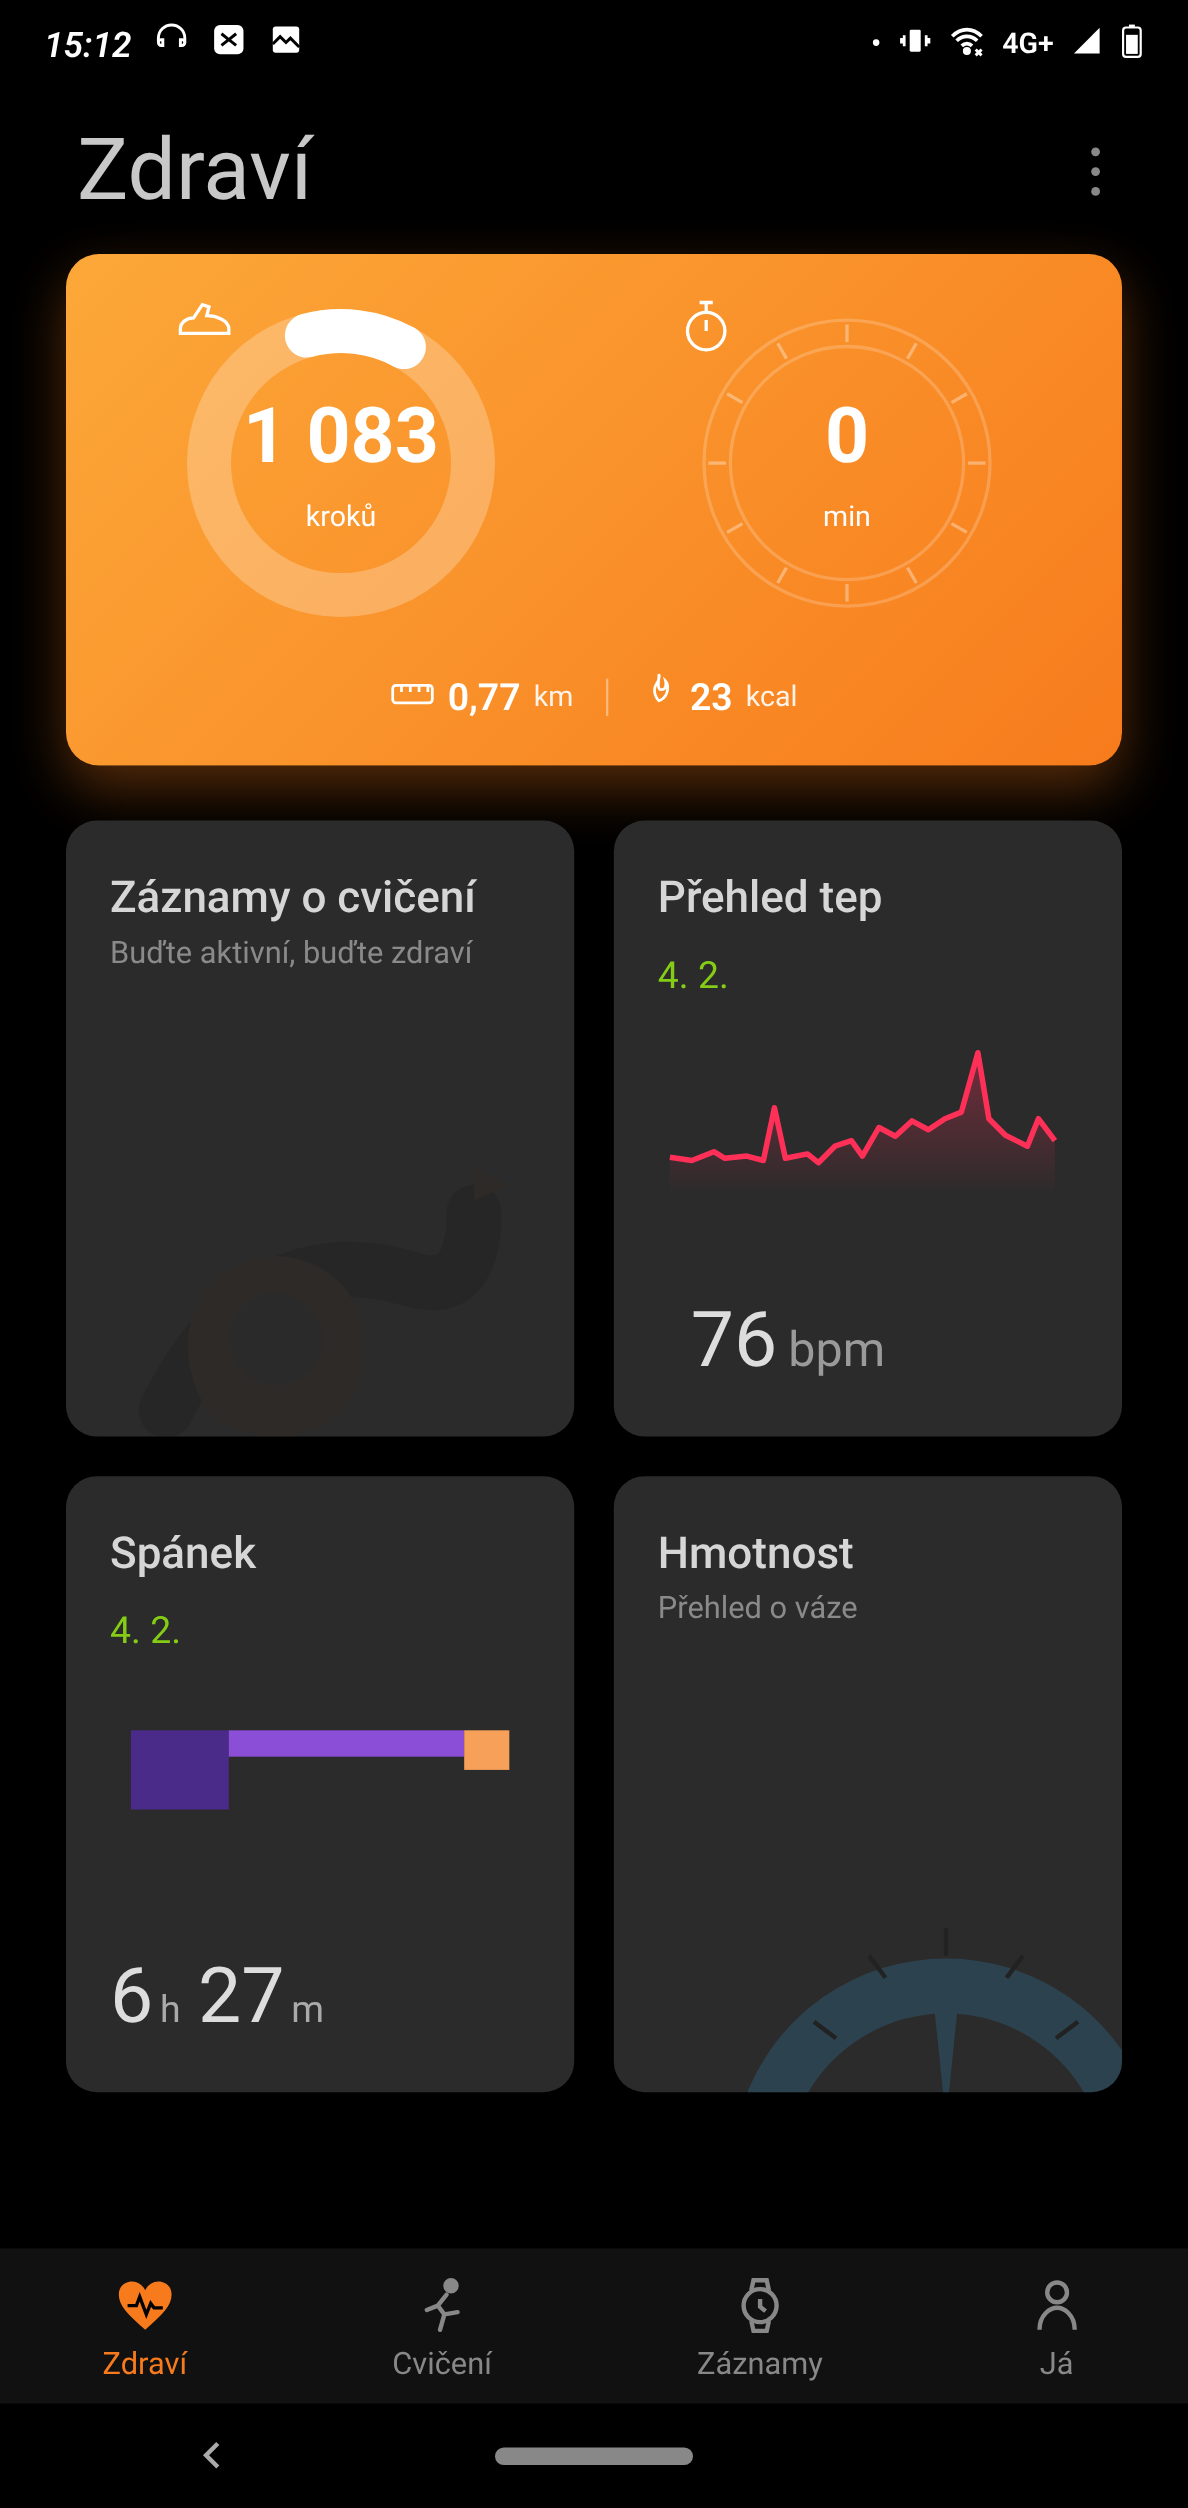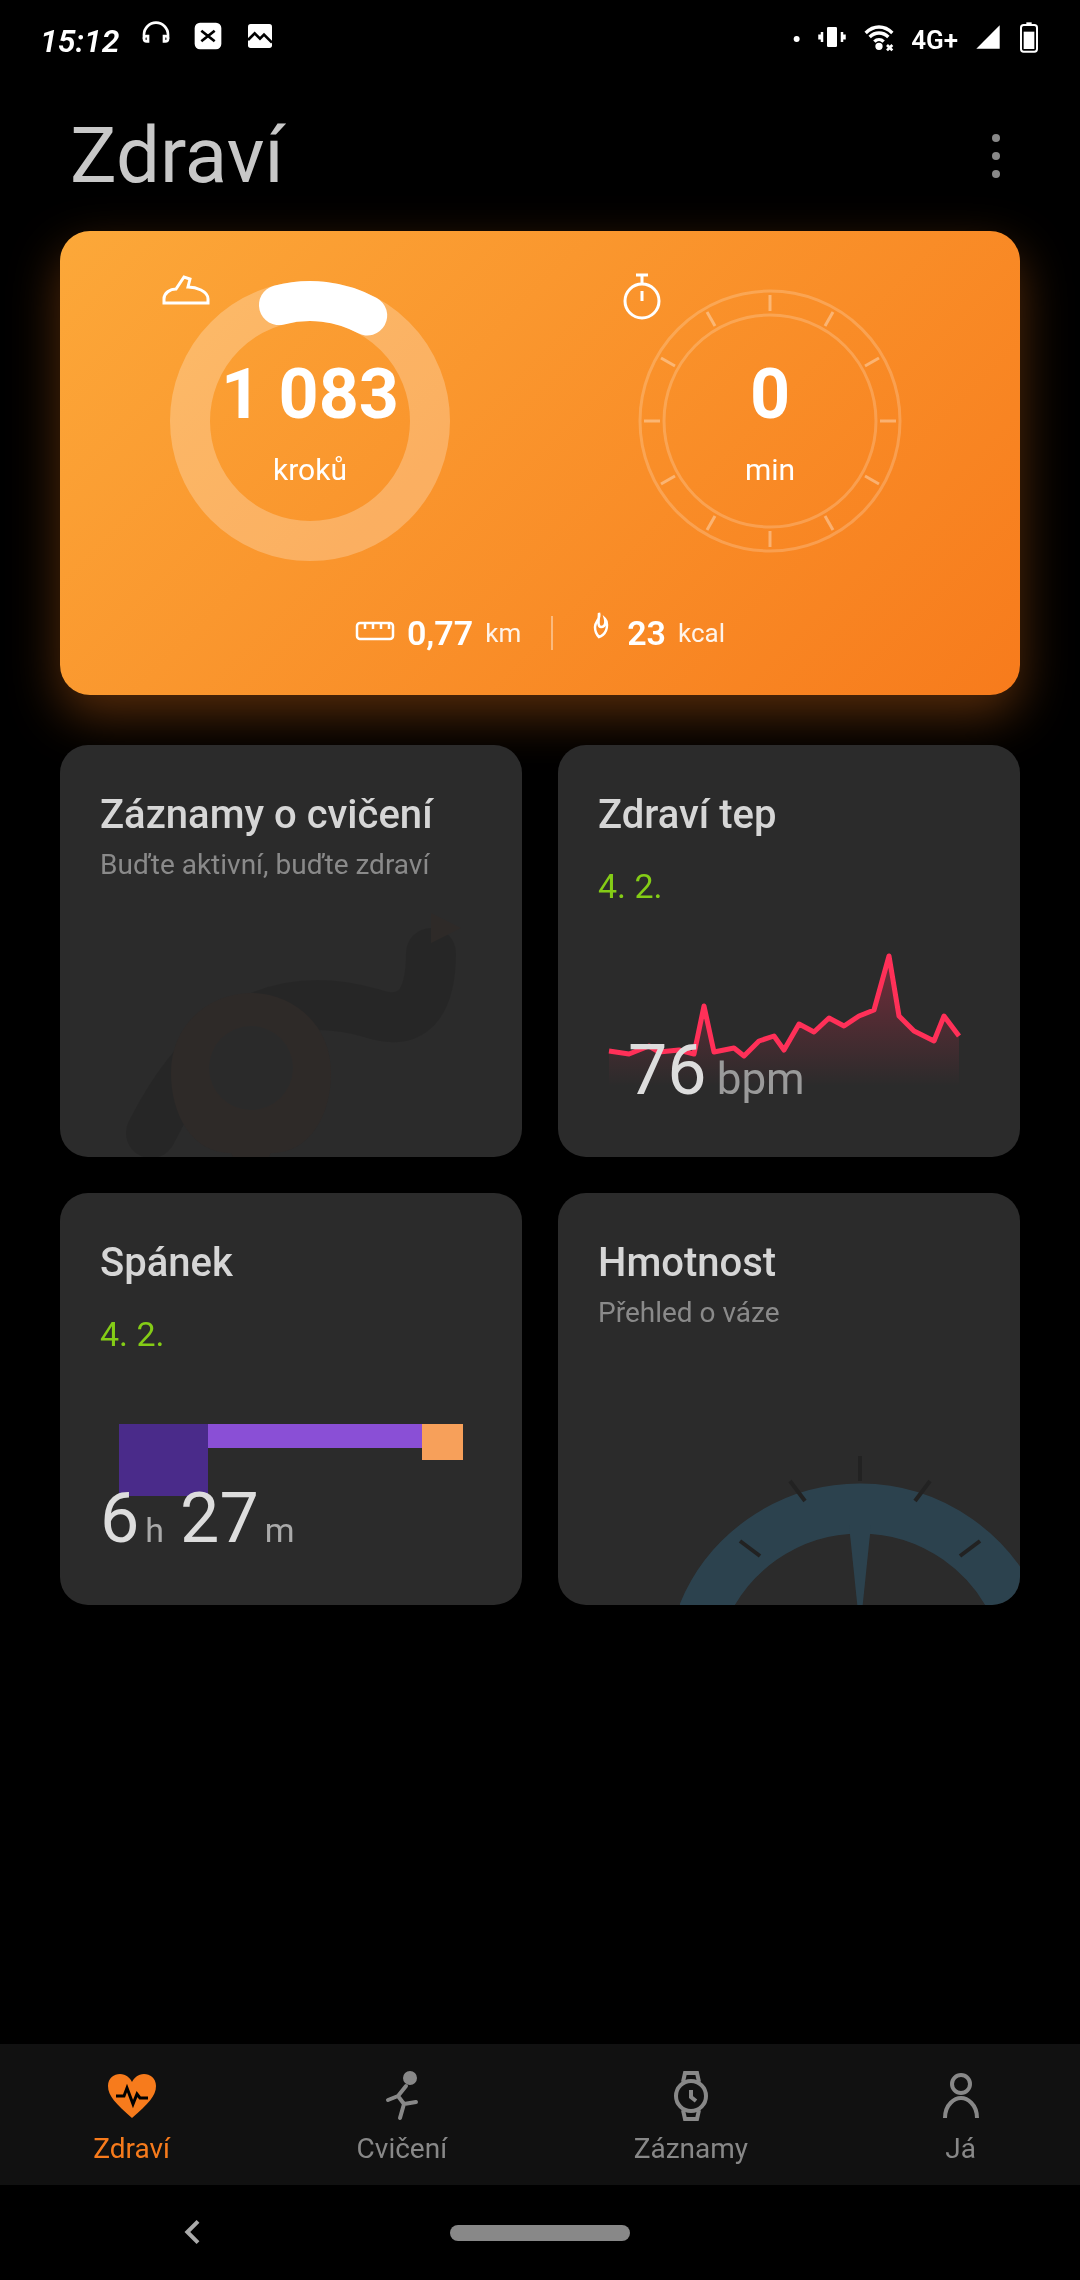--- a/index.html
+++ b/index.html
@@ -41,32 +41,32 @@
     border-radius: 30px;
     padding: 30px 20px;
     margin-bottom: 50px;
     box-shadow: 0 20px 50px rgba(247, 123, 28, 0.35);
   }
   .rings { display: flex; justify-content: space-around; align-items: center; padding: 10px 0 20px; }
   .ring { position: relative; width: 300px; height: 300px; display: flex; flex-direction: column; align-items: center; justify-content: center; }
   .ring svg { position: absolute; top: 0; left: 0; }
   .ring-icon { font-size: 40px; color: #fff; margin-bottom: 4px; }
   .ring-value { font-size: 70px; font-weight: 700; color: #fff; line-height: 1; }
-  .ring-label { font-size: 30px; color: #fff; margin-top: 23px; }
+  .ring-label { font-size: 26px; color: #fff; margin-top: 23px; }
   .activity-stats { display: flex; justify-content: center; align-items: center; gap: 30px; padding: 20px 0 10px; color: #fff; font-size: 34px; }
   .stat-item { display: flex; align-items: center; gap: 12px; }
   .stat-value { font-weight: 600; }
   .stat-unit { font-size: 26px; opacity: 0.9; }
   .divider { width: 2px; height: 34px; background: rgba(255,255,255,0.4); }
   .grid { display: grid; grid-template-columns: 1fr 1fr; gap: 36px; }
   .card {
     background: #2b2b2b;
     border-radius: 28px;
     padding: 46px 40px;
-    height: 412px;
+    height: 560px;
     position: relative;
     overflow: hidden;
   }
   .card-title { font-size: 40px; color: #d6d6d6; font-weight: 500; }
   .card-sub { font-size: 28px; color: #8a8a8a; margin-top: 10px; }
   .card-date { font-size: 34px; color: #84cc16; margin-top: 28px; }
   .hr-chart { margin-top: 40px; width: 100%; }
   .hr-value { position: absolute; bottom: 46px; left: 40px; display: flex; align-items: baseline; gap: 10px; margin-left: 30px; }
   .hr-num { font-size: 70px; font-weight: 400; color: #ddd; }
   .hr-unit { font-size: 44px; color: #9a9a9a; }
@@ -246,21 +246,21 @@
         <svg width="360" height="300" viewBox="0 0 360 300" fill="none">
           <path d="M40 260 Q 120 100 260 140 Q 320 160 320 80" stroke="#1a1a1a" stroke-width="50" stroke-linecap="round"></path>
           <path d="M320 80 l0 -40 l30 15 l-30 15" fill="#3a2820"></path>
           <path d="M120 280 C 80 280 60 240 60 200 C 60 150 100 120 140 120 C 180 120 220 150 220 200 C 220 240 200 280 160 280 L 140 320 Z" fill="#3a2820"></path>
           <circle cx="140" cy="195" r="42" fill="#2b2b2b"></circle>
         </svg>
       </div>
     </div>
 
     <div class="card">
-      <div class="card-title">Zdraví tep</div>
+      <div class="card-title">Přehled tep</div>
       <div class="card-date">4. 2.</div>
       <svg class="hr-chart" width="380" height="140" viewBox="0 0 380 140">
         <defs>
           <linearGradient id="hrg" x1="0" y1="0" x2="0" y2="1">
             <stop offset="0%" stop-color="#ff3058" stop-opacity="0.35"></stop>
             <stop offset="100%" stop-color="#ff3058" stop-opacity="0"></stop>
           </linearGradient>
         </defs>
         <path d="M10 105 L30 108 L50 100 L60 106 L80 104 L95 108 L105 60 L115 106 L135 102 L145 110 L160 95 L175 90 L185 104 L200 78 L215 86 L230 72 L245 80 L260 70 L275 64 L290 10 L300 70 L315 85 L335 95 L345 70 L360 90" fill="none" stroke="#ff3058" stroke-width="5" stroke-linejoin="round"></path>
         <path d="M10 105 L30 108 L50 100 L60 106 L80 104 L95 108 L105 60 L115 106 L135 102 L145 110 L160 95 L175 90 L185 104 L200 78 L215 86 L230 72 L245 80 L260 70 L275 64 L290 10 L300 70 L315 85 L335 95 L345 70 L360 90 L360 140 L10 140 Z" fill="url(#hrg)"></path>

